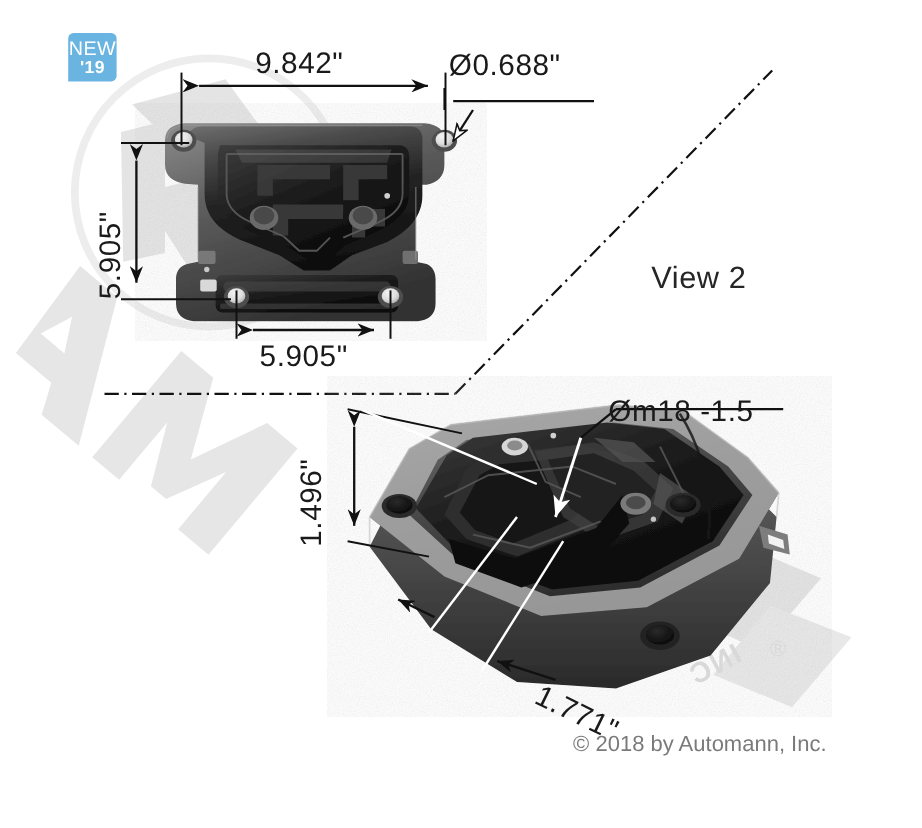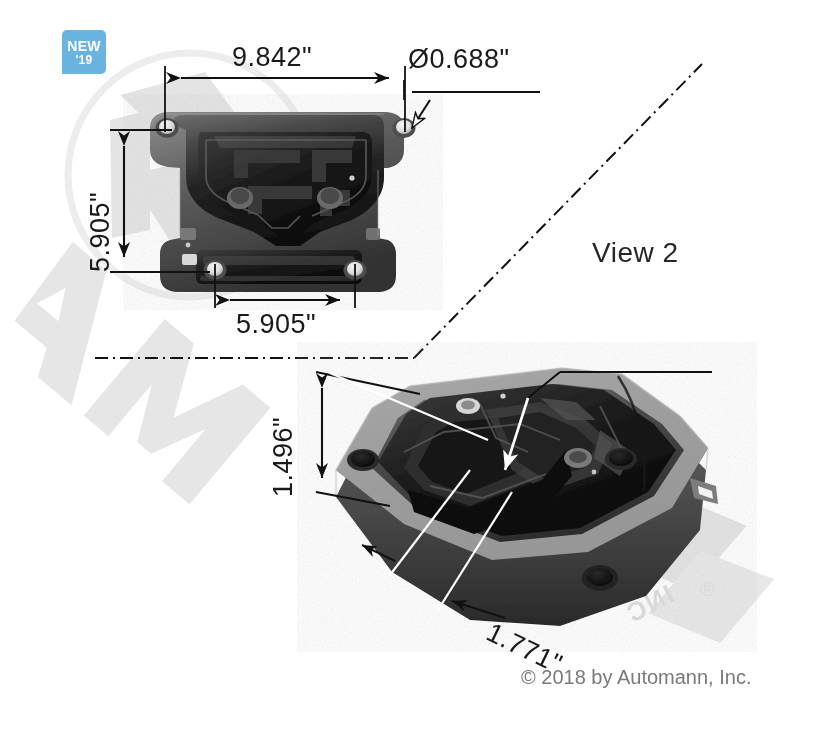--- a/index.html
+++ b/index.html
@@ -17,22 +17,22 @@
   .new-badge{
     position:absolute;left:62px;top:30px;
     width:44px;height:44px;
     background:#6ab4e2;border-radius:5px 5px 5px 0;
     color:#ffffff;
     display:flex;flex-direction:column;
     align-items:center;justify-content:center;
     line-height:1.05;
     box-sizing:border-box;padding-top:1px;
   }
-  .new-badge .l1{font-size:14px;font-weight:bold;letter-spacing:0.3px;}
-  .new-badge .l2{font-size:12px;font-weight:bold;letter-spacing:0.3px;}
+  .new-badge .l1{font-size:18px;font-weight:normal;letter-spacing:0.3px;}
+  .new-badge .l2{font-size:16px;font-weight:bold;letter-spacing:0.3px;}
 
   
   .dim{
     position:absolute;
     color:#1a1a1a;
     font-size:27px;
     font-weight:400;
     white-space:nowrap;
     letter-spacing:0.5px;
   }
@@ -412,20 +412,21 @@
   <div class="dim" id="dim-9842">9.842"</div>
 
   <div class="dim" id="dim-0688">Ø0.688"</div>
 
   <div class="dim" id="dim-5905v">5.905"</div>
 
   <div class="dim" id="dim-5905h">5.905"</div>
 
   <div class="dim" id="dim-1496">1.496"</div>
 
+  <div class="dim" id="dim-m18">Øm18 -1.5</div>
 
   <div class="dim" id="dim-1771">1.771"</div>
 
 
   <div class="viewlbl" id="view2">View 2</div>
 
   <div class="copyright">© 2018 by Automann, Inc.</div>
 
 </div>
 

